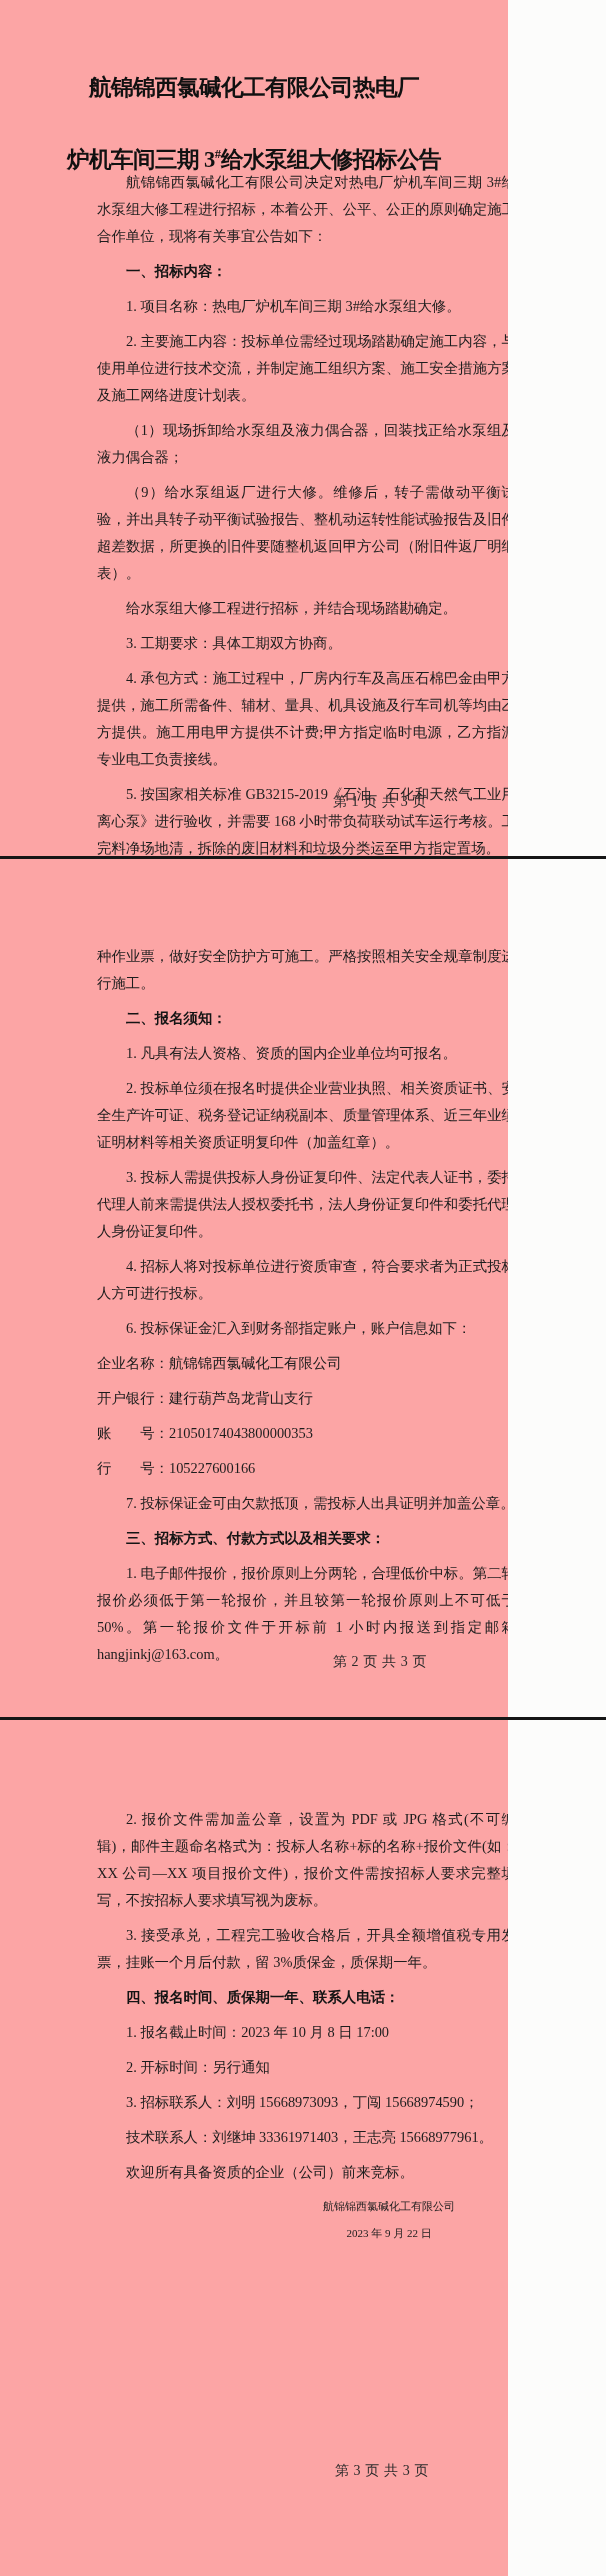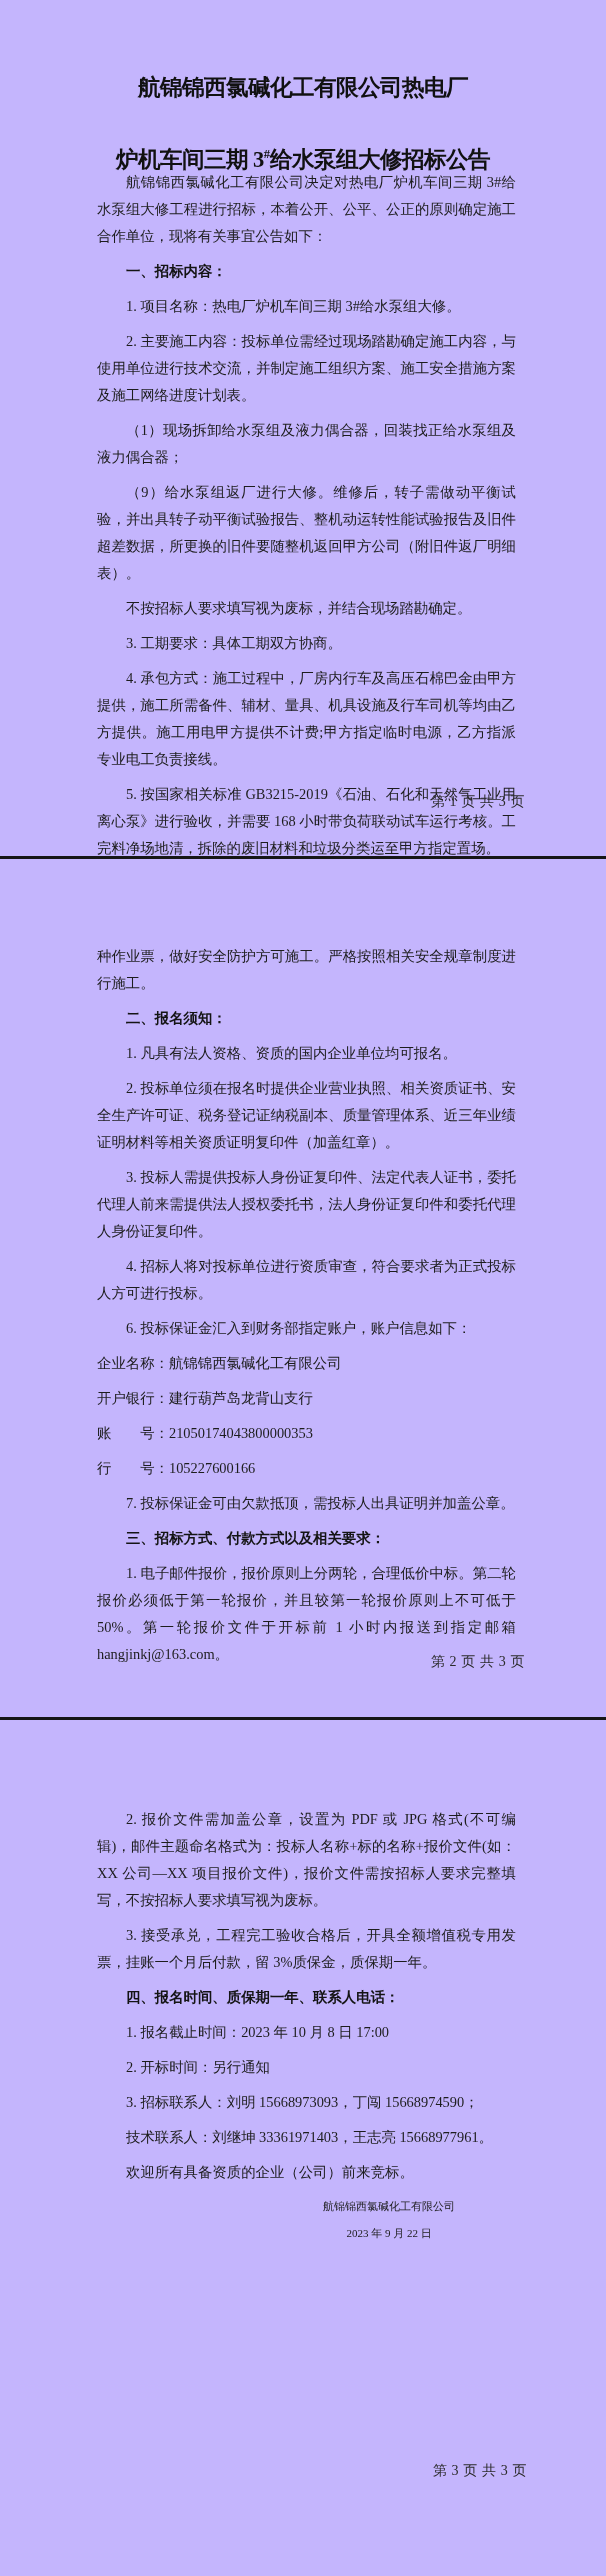--- a/index.html
+++ b/index.html
@@ -10,23 +10,23 @@
   body {
     width: 606px;
     height: 2576px;
     overflow: hidden;
     font-family: "Liberation Serif", "DejaVu Serif", serif;
     color: #1d1d1d;
   }
   .doc { width: 606px; }
   .page {
     position: relative;
-    width: 606px;
+    width: 508px;
     overflow: hidden;
-    background: #c4b5fd;
+    background: #fca5a5;
   }
   .page--1 { height: 856px; }
   .page--2 { height: 858px; }
   .page--3 { height: 856px; }
   .pbreak {
     width: 606px;
     height: 3.1px;
     background: #161616;
   }
   .doc-title {
@@ -98,21 +98,21 @@
       <div><span>炉机车间三期 3</span><span class="sup">#</span><span>给水泵组大修招标公告</span></div>
     </div>
 
     <div class="flow flow--p1">
       <p>航锦锦西氯碱化工有限公司决定对热电厂炉机车间三期 3#给水泵组大修工程进行招标，本着公开、公平、公正的原则确定施工合作单位，现将有关事宜公告如下：</p>
       <p class="sec">一、招标内容：</p>
       <p>1. 项目名称：热电厂炉机车间三期 3#给水泵组大修。</p>
       <p>2. 主要施工内容：投标单位需经过现场踏勘确定施工内容，与使用单位进行技术交流，并制定施工组织方案、施工安全措施方案及施工网络进度计划表。</p>
       <p>（1）现场拆卸给水泵组及液力偶合器，回装找正给水泵组及液力偶合器；</p>
       <p>（9）给水泵组返厂进行大修。维修后，转子需做动平衡试验，并出具转子动平衡试验报告、整机动运转性能试验报告及旧件超差数据，所更换的旧件要随整机返回甲方公司（附旧件返厂明细表）。</p>
-      <p>不按招标人要求填写视为废标，并结合现场踏勘确定。</p>
+      <p>给水泵组大修工程进行招标，并结合现场踏勘确定。</p>
       <p>3. 工期要求：具体工期双方协商。</p>
       <p>4. 承包方式：施工过程中，厂房内行车及高压石棉巴金由甲方提供，施工所需备件、辅材、量具、机具设施及行车司机等均由乙方提供。施工用电甲方提供不计费;甲方指定临时电源，乙方指派专业电工负责接线。</p>
       <p>5. 按国家相关标准 GB3215-2019《石油、石化和天然气工业用离心泵》进行验收，并需要 168 小时带负荷联动试车运行考核。工完料净场地清，拆除的废旧材料和垃圾分类运至甲方指定置场。</p>
       <p>6. 施工前做好风险辨识，办理相应的动火、高处、临时用电等特</p>
     </div>
 
     <div class="page-footer page-footer--1">第 1 页 共 3 页</div>
   </div>
 
   <div class="pbreak"></div>

